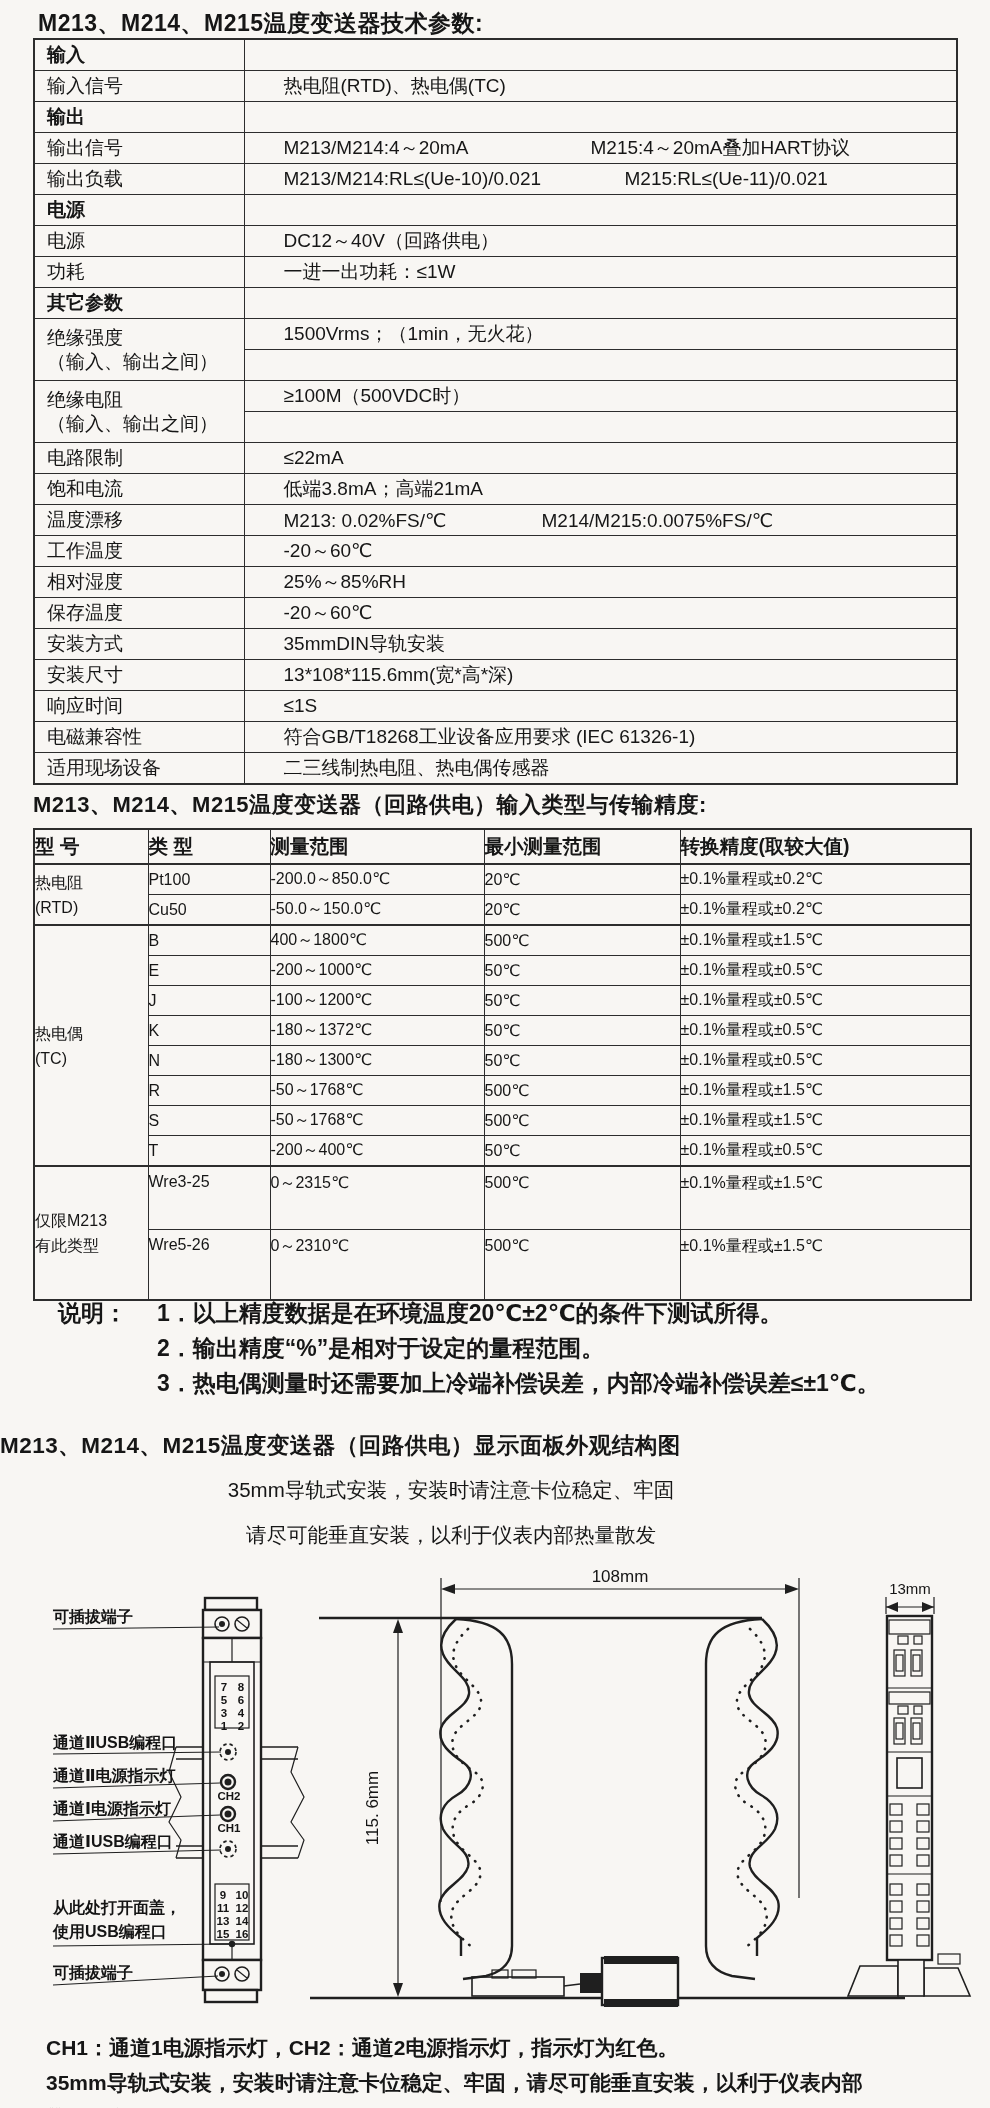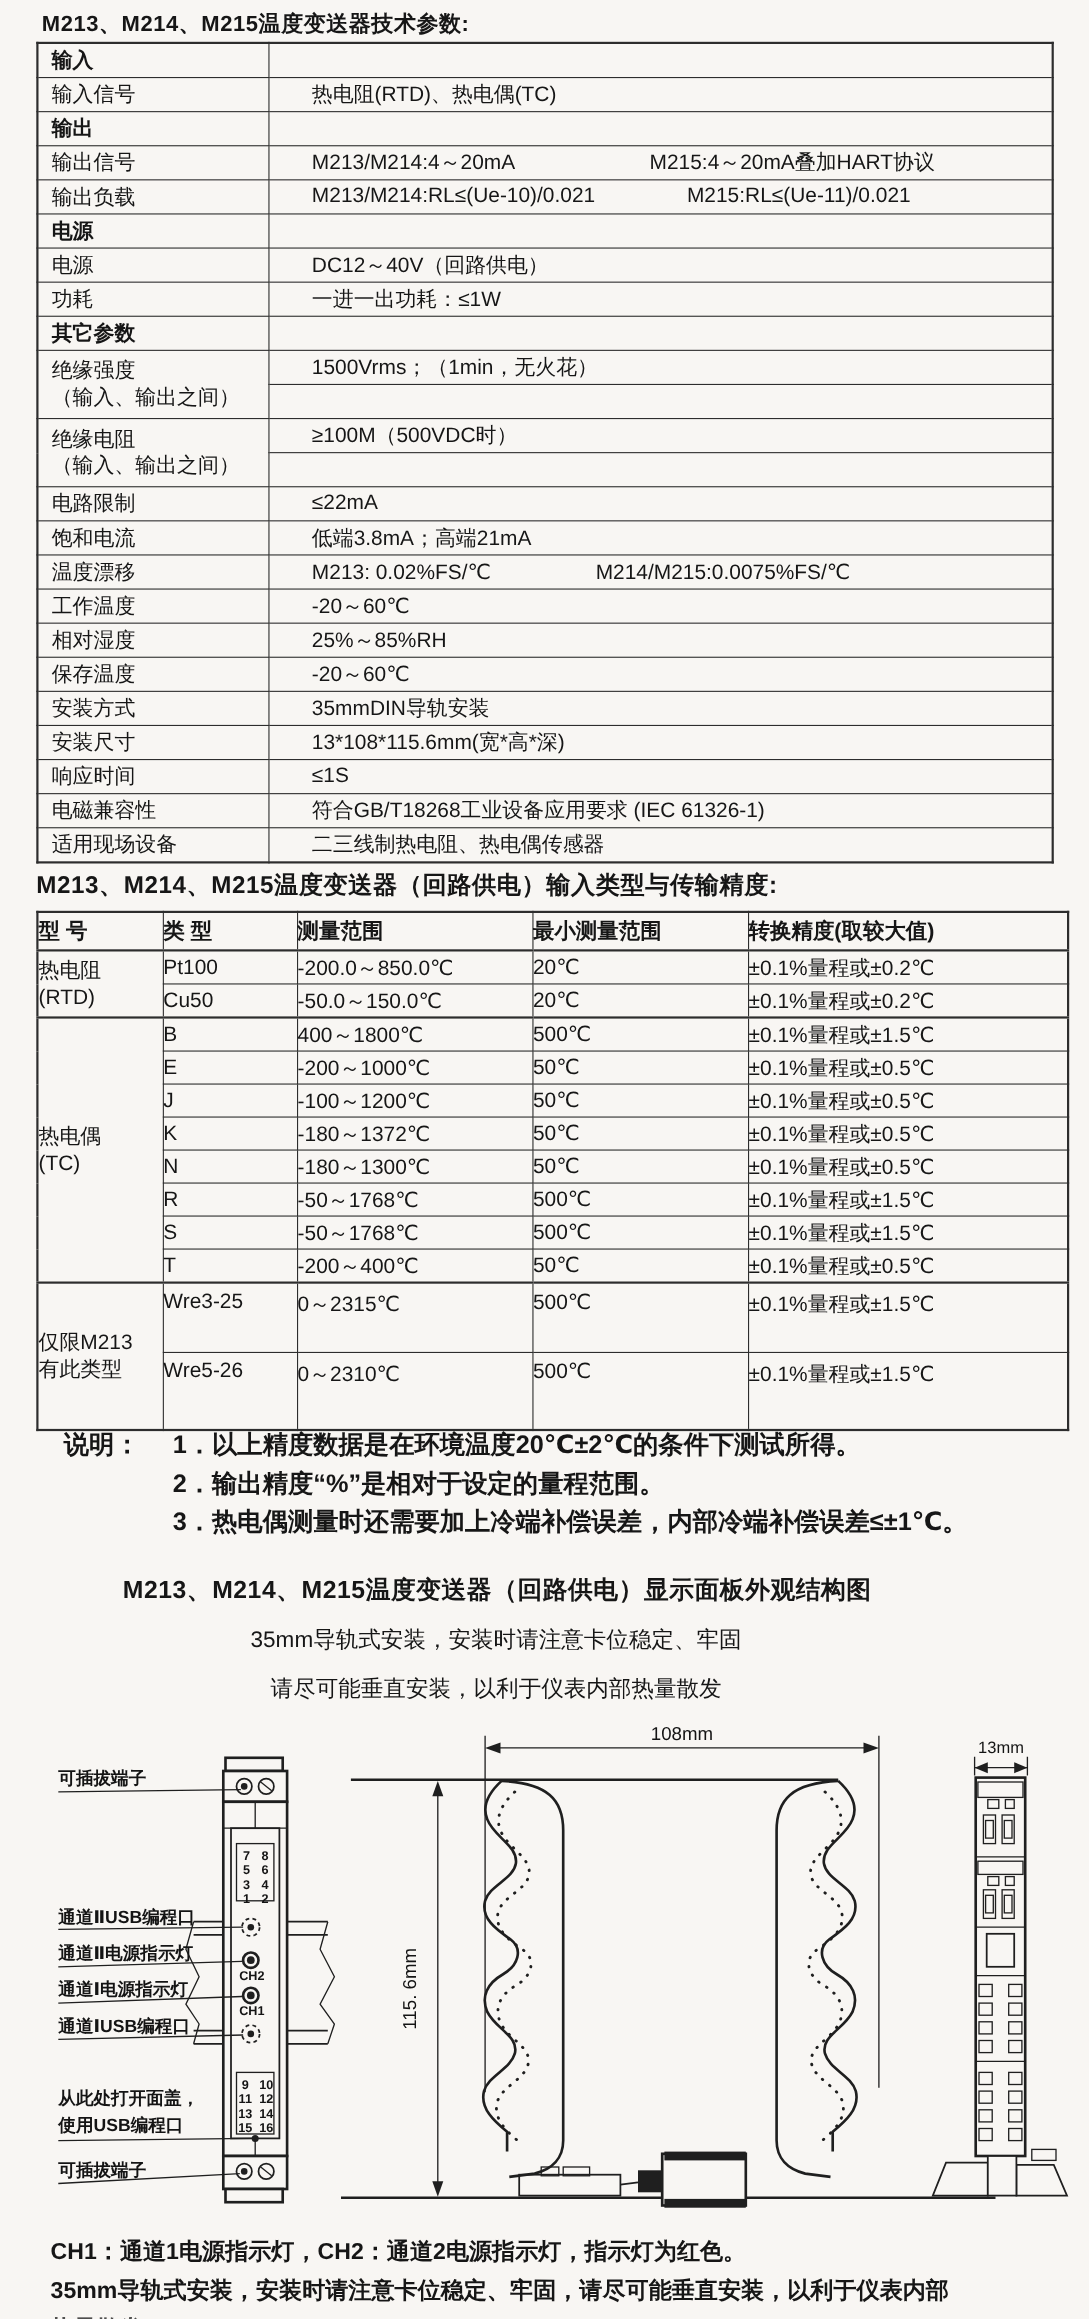--- a/index.html
+++ b/index.html
@@ -1,42 +1,42 @@
 <!DOCTYPE html>
 <html><head>
 <meta charset="utf-8">
 <style>
   html,body{margin:0;padding:0}
   body{width:990px;height:2108px;overflow:hidden;position:relative;background:#f8f6f3;
        color:#161616;font-family:"Liberation Sans","DejaVu Sans",sans-serif;}
   .abs{position:absolute}
   .ttl{font-weight:700;letter-spacing:.5px}
-  #title1{left:38px;top:8px;font-size:20px}
+  #title1{left:38px;top:8px;font-size:23px}
   #title2{left:33px;top:790px;font-size:22px}
-  #title3{left:0;top:1430px;width:904px;text-align:center;font-size:22.5px}
+  #title3{left:0;top:1430px;width:904px;text-align:left;font-size:22.5px}
   .sub{left:0;width:902px;text-align:center;font-size:20.5px;font-weight:500}
   #sub1{top:1476px}
   #sub2{top:1521px}
 
   
   #t1{left:33px;top:38px}
   table{border-collapse:collapse;background:transparent}
   .t1{border:2.5px solid #2d2d2d;width:925px}
   .t1 td{border:1.5px solid #2d2d2d;font-size:19px;height:30px;padding:0;white-space:nowrap}
   .t1 .lbl{padding-left:12px}
   .t1 .hd{font-weight:700}
   .t1 .val{padding-left:39px}
   .t1 .dl div{line-height:24px}
   .v1{display:inline-block;white-space:nowrap}
   .wa{min-width:307px}.wb{min-width:341px}.wc{min-width:258px}
 
   
   #t2{left:33px;top:828px}
   .t2{border:2.5px solid #2d2d2d;text-align:left}
-  .t2 th,.t2 td{border:1.5px solid #2d2d2d;font-size:19px;padding:0;white-space:nowrap}
+  .t2 th,.t2 td{border:1.5px solid #2d2d2d;font-size:16px;padding:0;white-space:nowrap}
   .t2 th{height:33px;font-weight:600;font-size:19.5px}
   .t2 td{height:29px;font-weight:500}
   .t2 tr.gs td{border-top:2.3px solid #2d2d2d}
   .t2 .grp div{line-height:25px}
   .t2 td.vt{height:56px;vertical-align:top;padding-top:6px}
   .t2 td.vt2{height:63px;vertical-align:top;padding-top:6px}
   .t2 td.mid{vertical-align:middle}
 
   
   #notes{left:58px;top:1296px;font-size:23px;font-weight:700;line-height:35px}

